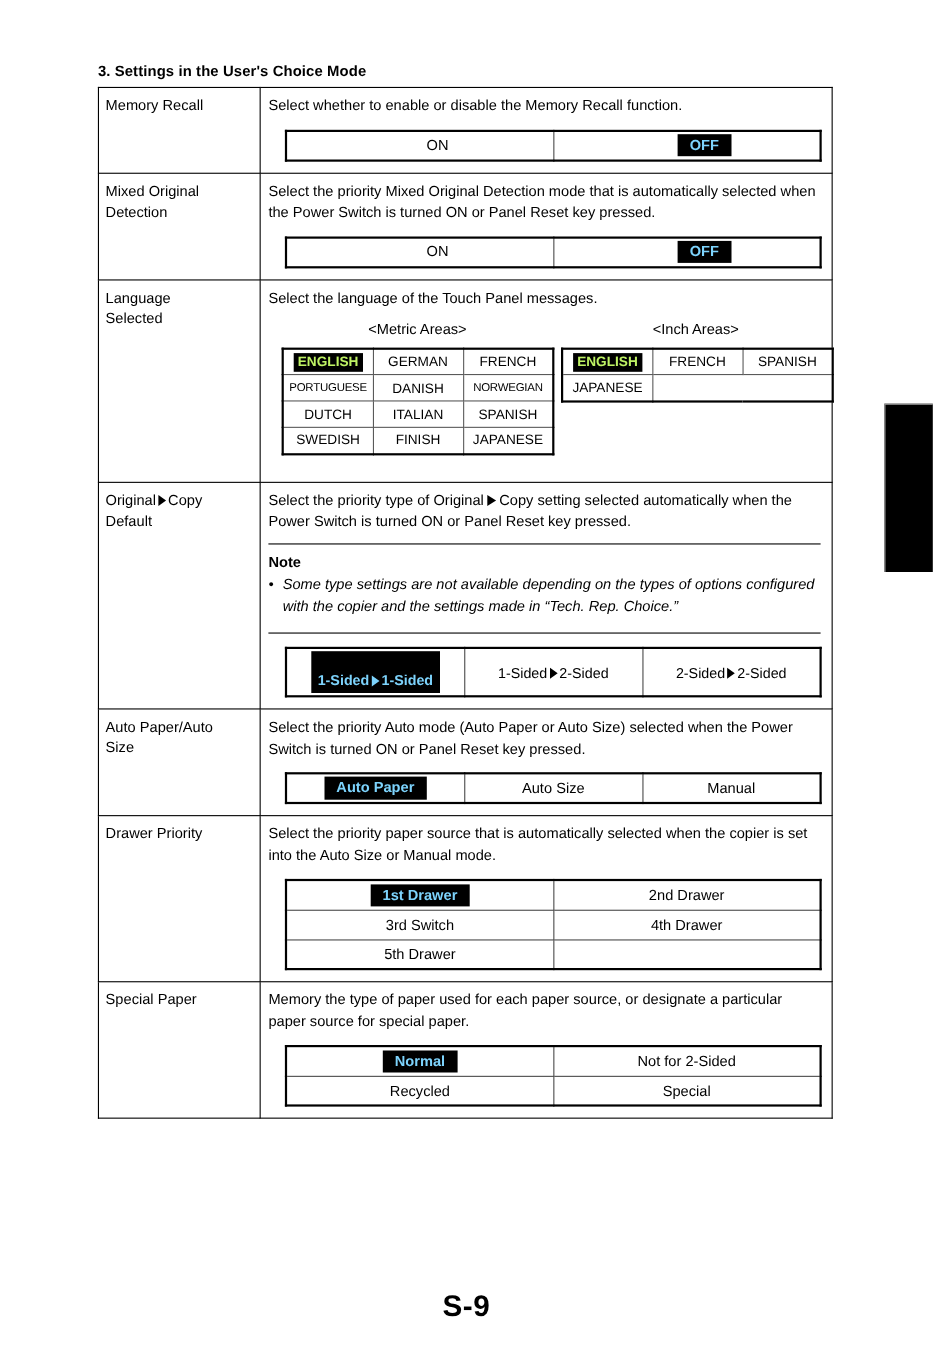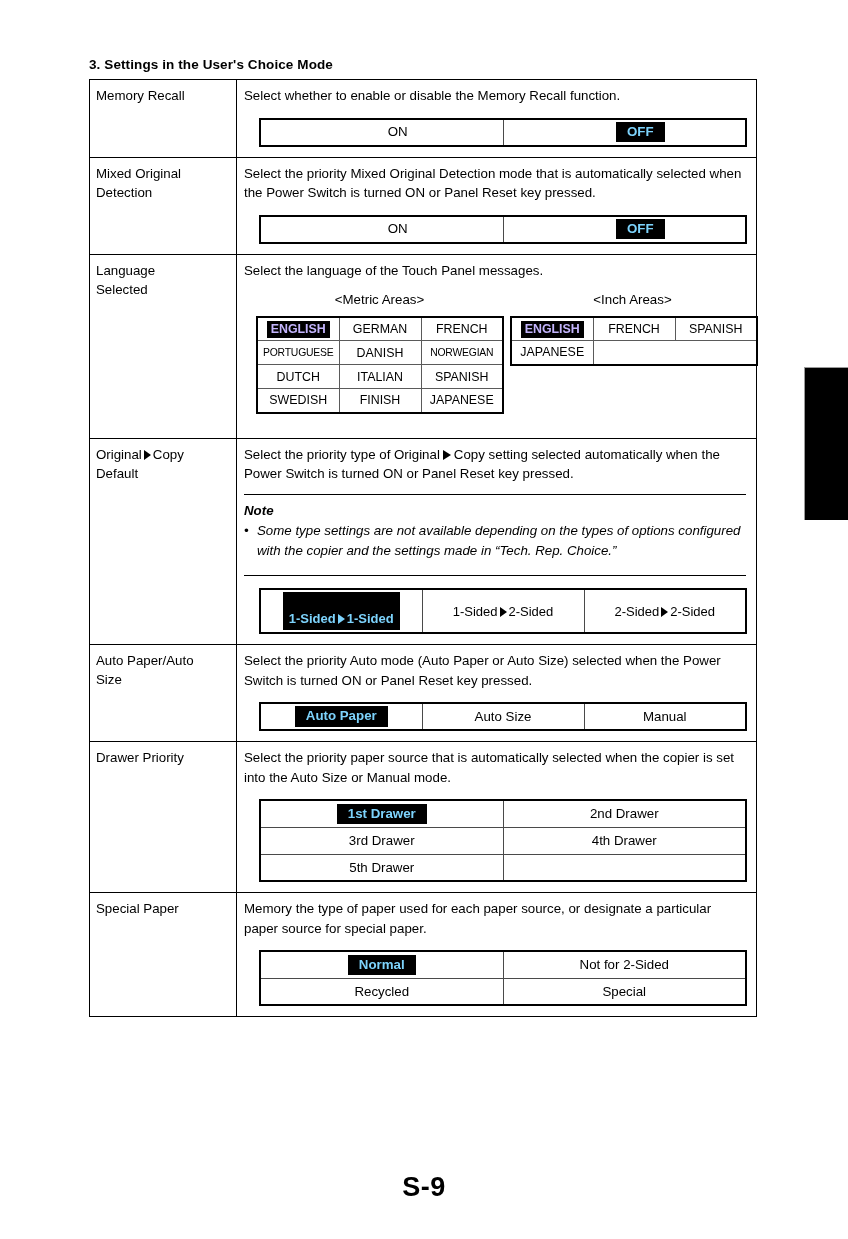--- a/index.html
+++ b/index.html
@@ -163,40 +163,39 @@
   }
   .lang-metric { width: 247px; }
   .lang-metric td { width: 82px; }
   .lang-inch { width: 247px; margin-left: 6px; }
   .lang-inch td { width: 82px; }
   .lang-grid td.small { font-size: 10.4px; letter-spacing: -0.2px; }
   .lang-grid td.none { border: none; }
   .lang-grid td .sel {
     display: inline-block;
     background: #000;
-    color: #c4b5fd;
+    color: #bef264;
     font-weight: bold;
     padding: 0 4px 1px 4px;
     line-height: 1.35;
   }
   .lang-pad { height: 14px; }
 
   
   .rule-hr {
     border: none;
     border-top: 1.6px solid #000;
     margin: 10px 0 0 0;
   }
   .note-block {
     padding-top: 6px;
     padding-bottom: 4px;
   }
   .note-title {
     font-weight: bold;
-    font-style: italic;
     font-size: 13.3px;
     margin-bottom: 1px;
   }
   .note-item {
     display: flex;
     font-style: italic;
     font-size: 13.3px;
     line-height: 1.5;
   }
   .note-bullet { width: 13px; flex: 0 0 13px; }
@@ -395,21 +394,21 @@
       <td class="col-label">Drawer Priority</td>
       <td class="col-body">
         <p class="desc">Select the priority paper source that is automatically selected when the copier is set into the Auto Size or Manual mode.</p>
         <table class="opt-grid grid-drawer">
           <tbody>
             <tr>
               <td><span class="sel">1st Drawer</span></td>
               <td><span>2nd Drawer</span></td>
             </tr>
             <tr>
-              <td><span>3rd Drawer</span></td>
+              <td><span>3rd Switch</span></td>
               <td><span>4th Drawer</span></td>
             </tr>
             <tr>
               <td><span>5th Drawer</span></td>
               <td class="blank"></td>
             </tr>
           </tbody>
         </table>
       </td>
     </tr>

